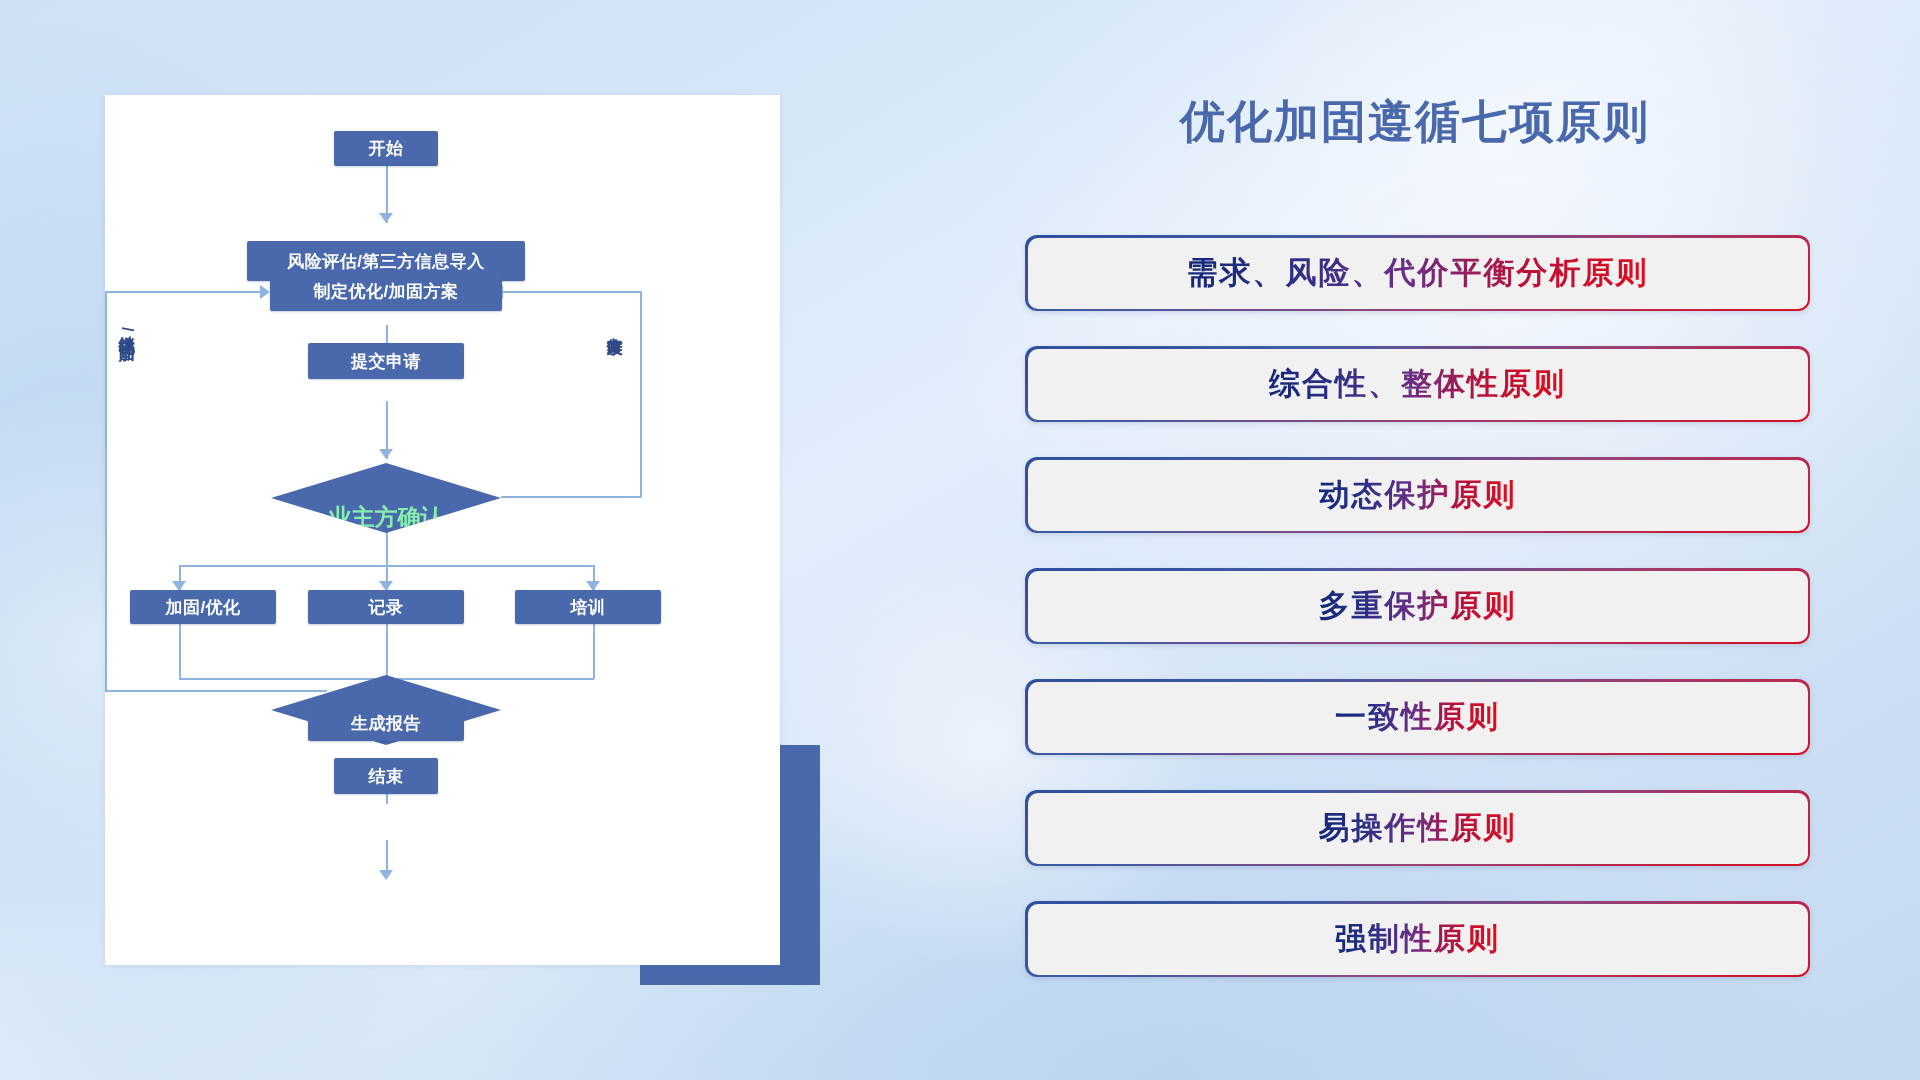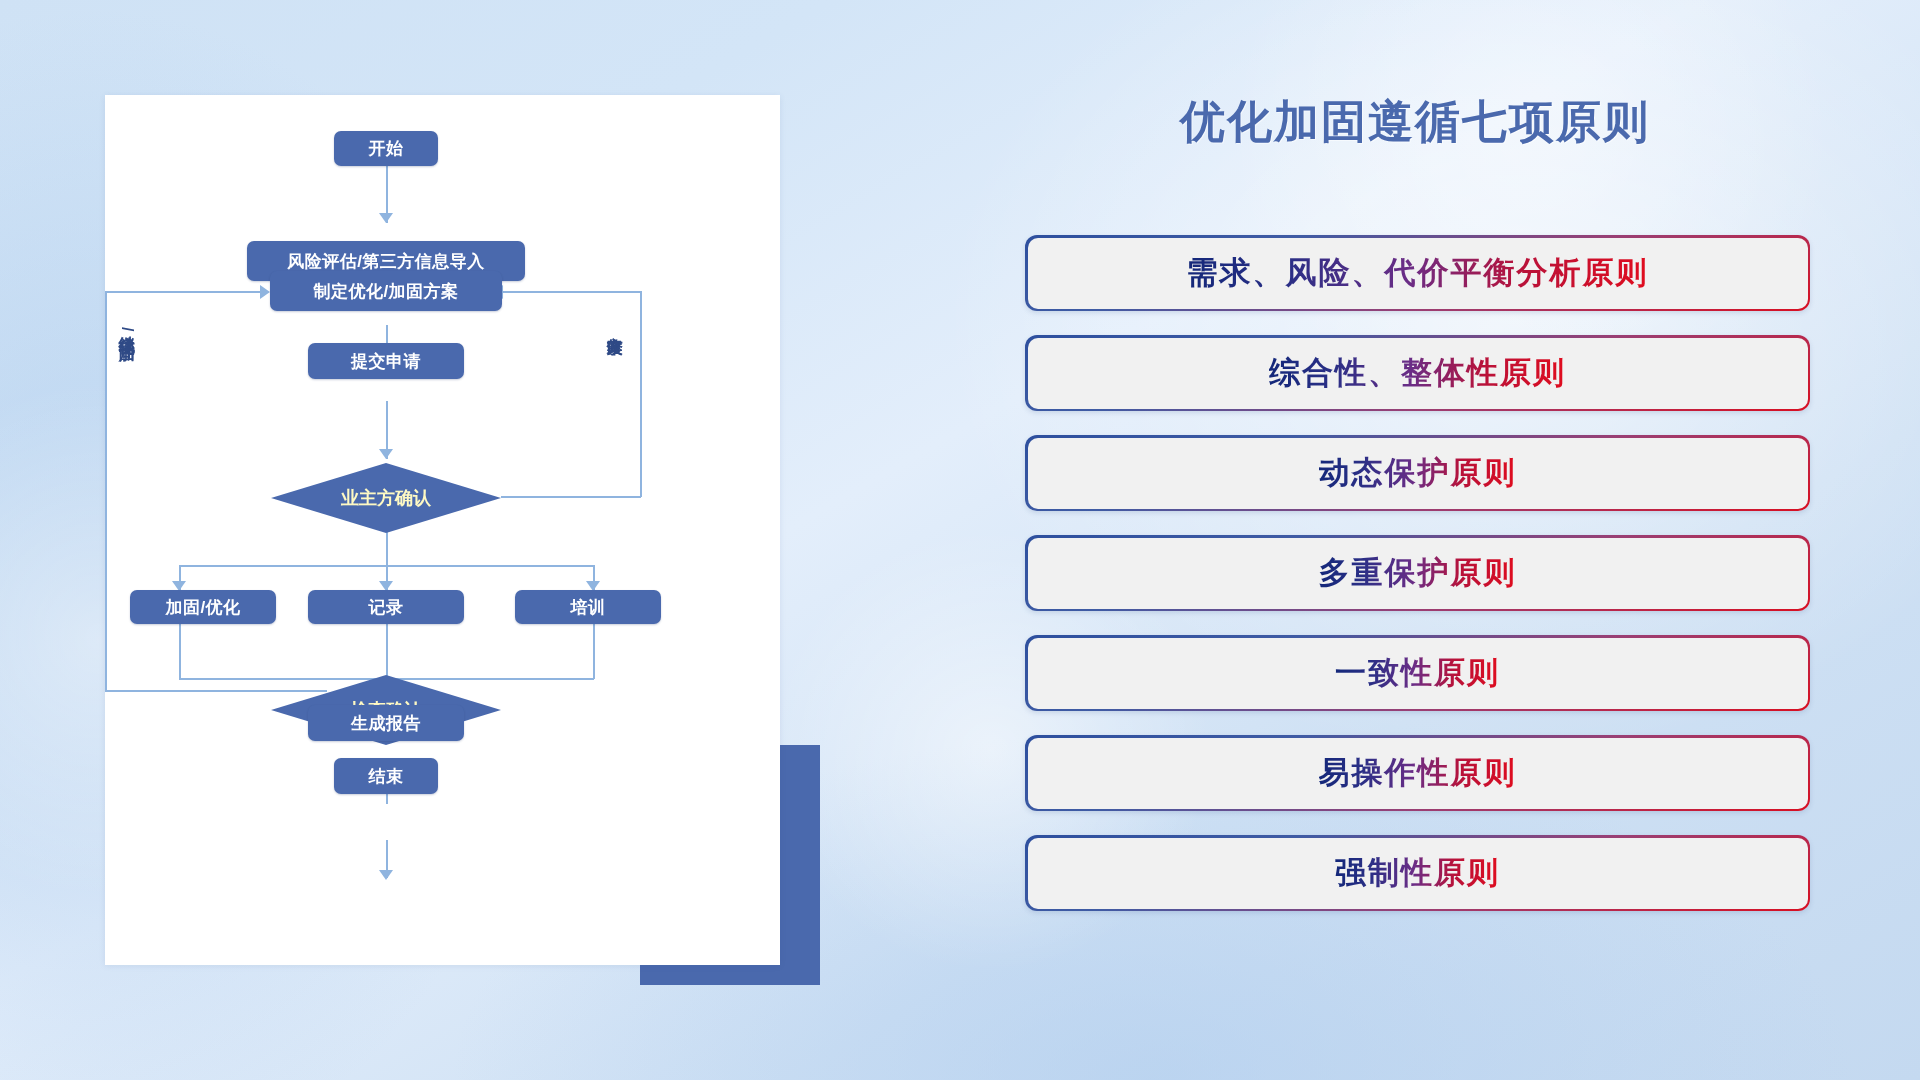--- a/index.html
+++ b/index.html
@@ -31,34 +31,34 @@
   #flow-card {
     position: absolute; left: 105px; top: 95px; width: 675px; height: 870px;
     background: #ffffff;
     box-shadow: 0 1px 6px rgba(60,90,140,0.10);
   }
 
   .node {
     position: absolute;
     background: #4a69ad;
     color: #ffffff;
-    border-radius: 7px;
+    border-radius: 2px;
     display: flex; align-items: center; justify-content: center;
     font-weight: bold;
     font-size: 17px;
     letter-spacing: 0.5px;
     white-space: nowrap;
     box-shadow: 0 1px 2px rgba(40,60,110,0.25);
   }
   .diamond {
     position: absolute;
     background: #4a69ad;
-    color: #fef9c3;
-    display: flex; align-items: center; justify-content: center;
-    font-weight: bold; font-size: 18px; white-space: nowrap;
+    color: #86efac;
+    display: flex; align-items: flex-end; justify-content: center;
+    font-weight: bold; font-size: 23px; white-space: nowrap;
     clip-path: polygon(50% 0%, 100% 50%, 50% 100%, 0% 50%);
   }
   .vlabel {
     position: absolute;
     writing-mode: vertical-rl;
     color: #2f4a86;
     font-size: 16px;
     font-weight: bold;
     line-height: 1.05;
     letter-spacing: 1px;
@@ -78,21 +78,21 @@
     position: absolute; left: 1025px; top: 92px; width: 780px;
     text-align: center;
     font-size: 45px; font-weight: bold; color: #4a69ad;
     letter-spacing: 2px;
     text-shadow: 1px 1px 0 rgba(255,255,255,0.55);
   }
   #principles { position: absolute; left: 1025px; top: 235px; width: 785px; }
   .principle {
     position: relative;
     height: 76px;
-    margin-bottom: 24px;
+    margin-bottom: 35px;
     border-radius: 12px;
     padding: 2.5px;
     background: linear-gradient(160deg, #2d4f9e 0%, #3f5ba4 28%, #9a3f74 60%, #d80f22 100%);
     box-shadow: 0 2px 5px rgba(70,100,150,0.18);
   }
   .principle-inner {
     height: 100%; width: 100%;
     border-radius: 10px;
     background: #f1f1f1;
     display: flex; align-items: center; justify-content: center;

